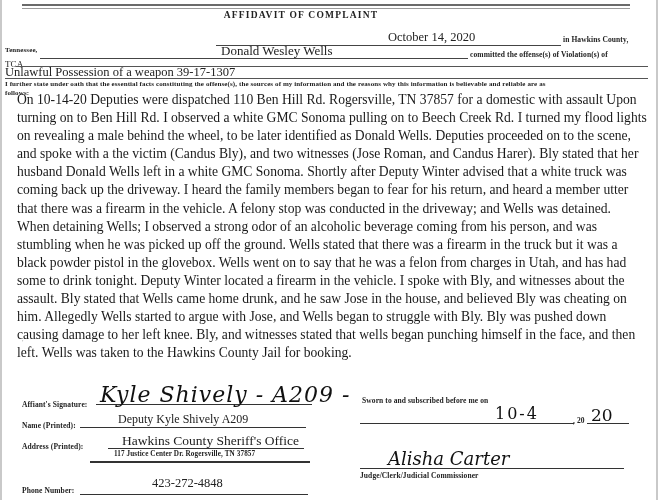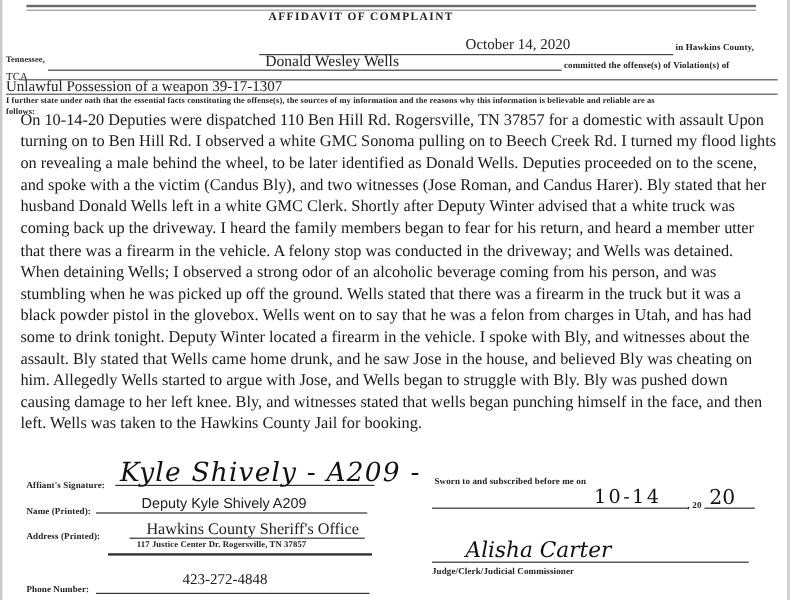--- a/index.html
+++ b/index.html
@@ -1,21 +1,21 @@
 <!DOCTYPE html>
 <html><head>
 <meta charset="utf-8">
 <style>
   html, body { margin: 0; padding: 0; background: #ffffff; }
   body { width: 661px; height: 500px; position: relative; overflow: hidden; color: #1a1a1a; }
   .page { position: absolute; left: 0; top: 0; width: 661px; height: 500px; background: #fff; }
   .edge-left { position: absolute; left: 0; top: 0; width: 2px; height: 500px; background: #c9c9c9; }
   .edge-right { position: absolute; left: 656px; top: 0; width: 2px; height: 500px; background: #c9c9c9; }
   .rule { position: absolute; background: #555; }
-  .sans { font-family: Liberation Sans, sans-serif; }
+  .sans { font-family: Liberation Serif, serif; }
   .small-bold { font-family: "Liberation Serif", serif; font-weight: bold; font-size: 7.5px; letter-spacing: 0.1px; color: #222; white-space: nowrap; }
   .title { position: absolute; left: 0; width: 602px; top: 10px; text-align: center; font-family: "Liberation Serif", serif; font-weight: bold; font-size: 9.5px; letter-spacing: 1.2px; color: #222; }
   .abs { position: absolute; white-space: nowrap; }
   .fill { font-family: "Liberation Serif", serif; font-size: 12.5px; color: #222; }
   .narrative { position: absolute; left: 17px; top: 91px; width: 630px; font-family: "Liberation Serif", serif; font-size: 13.6px; line-height: 18.1px; color: #1a1a1a; }
   .narrative p { margin: 0; white-space: nowrap; }
   .sig-line { position: absolute; height: 1px; background: #333; }
   .script { font-family: "DejaVu Serif", serif; font-style: italic; color: #111; }
 </style>
 </head>
@@ -46,21 +46,21 @@
   <div class="sig-line" style="left:5px; top:78px; width:643px; background:#555;"></div>
 
   <div class="abs small-bold" style="left:5px; top:80px; font-size:7px;">I further state under oath that the essential facts constituting the offense(s), the sources of my information and the reasons why this information is believable and reliable are as</div>
   <div class="abs small-bold" style="left:5px; top:89px; font-size:7px;">follows:</div>
 
   <div class="narrative">
     <p>On 10-14-20 Deputies were dispatched 110 Ben Hill Rd. Rogersville, TN 37857 for a domestic with assault Upon</p>
     <p>turning on to Ben Hill Rd. I observed a white GMC Sonoma pulling on to Beech Creek Rd. I turned my flood lights</p>
     <p>on revealing a male behind the wheel, to be later identified as Donald Wells. Deputies proceeded on to the scene,</p>
     <p>and spoke with a the victim (Candus Bly), and two witnesses (Jose Roman, and Candus Harer). Bly stated that her</p>
-    <p>husband Donald Wells left in a white GMC Clerk. Shortly after Deputy Winter advised that a white truck was</p>
+    <p>husband Donald Wells left in a white GMC Sonoma. Shortly after Deputy Winter advised that a white truck was</p>
     <p>coming back up the driveway. I heard the family members began to fear for his return, and heard a member utter</p>
     <p>that there was a firearm in the vehicle. A felony stop was conducted in the driveway; and Wells was detained.</p>
     <p>When detaining Wells; I observed a strong odor of an alcoholic beverage coming from his person, and was</p>
     <p>stumbling when he was picked up off the ground. Wells stated that there was a firearm in the truck but it was a</p>
     <p>black powder pistol in the glovebox. Wells went on to say that he was a felon from charges in Utah, and has had</p>
     <p>some to drink tonight. Deputy Winter located a firearm in the vehicle.  I spoke with Bly, and witnesses about the</p>
     <p>assault. Bly stated that Wells came home drunk, and he saw Jose in the house, and believed Bly was cheating on</p>
     <p>him. Allegedly Wells started to argue with Jose, and Wells began to struggle with Bly. Bly was pushed down</p>
     <p>causing damage to her left knee. Bly, and witnesses stated that wells began punching himself in the face, and then</p>
     <p>left. Wells was taken to the Hawkins County Jail for booking.</p>
@@ -81,21 +81,21 @@
   <div class="sig-line" style="left:108px; top:448px; width:196px;"></div>
   <div class="abs small-bold" style="left:114px; top:450px; font-size:7.2px;">117 Justice Center Dr. Rogersville, TN 37857</div>
   <div class="sig-line" style="left:90px; top:461px; width:220px; height:1.5px;"></div>
 
   <div class="abs small-bold" style="left:22px; top:486px;">Phone Number:</div>
   <div class="sig-line" style="left:80px; top:494px; width:228px;"></div>
   <div class="abs fill" style="left:152px; top:476px; font-size:12.5px;">423-272-4848</div>
 
   <div class="abs small-bold" style="left:362px; top:396px;">Sworn to and subscribed before me on</div>
   <div class="sig-line" style="left:360px; top:423px; width:214px;"></div>
-  <div class="abs script" style="left:495px; top:404px; font-size:16px; font-style:normal; letter-spacing:2px;">10-14</div>
+  <div class="abs script" style="left:495px; top:404px; font-size:16px; font-style:normal; letter-spacing:2px;">10-4</div>
   <div class="abs small-bold" style="left:573px; top:416px;">, 20</div>
   <div class="sig-line" style="left:587px; top:423px; width:42px;"></div>
   <div class="abs script" style="left:591px; top:405px; font-size:17px; font-style:normal;">20</div>
 
   <div class="sig-line" style="left:360px; top:468px; width:264px;"></div>
   <div class="abs script" style="left:388px; top:448px; font-size:18px;font-style:italic;">Alisha Carter</div>
   <div class="abs small-bold" style="left:360px; top:471px;">Judge/Clerk/Judicial Commissioner</div>
 </div>
 
 </body></html>

